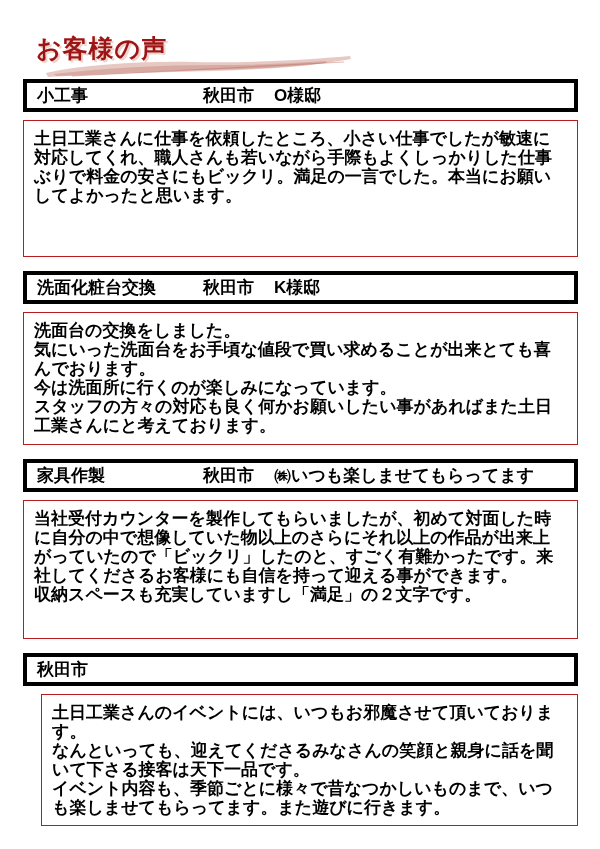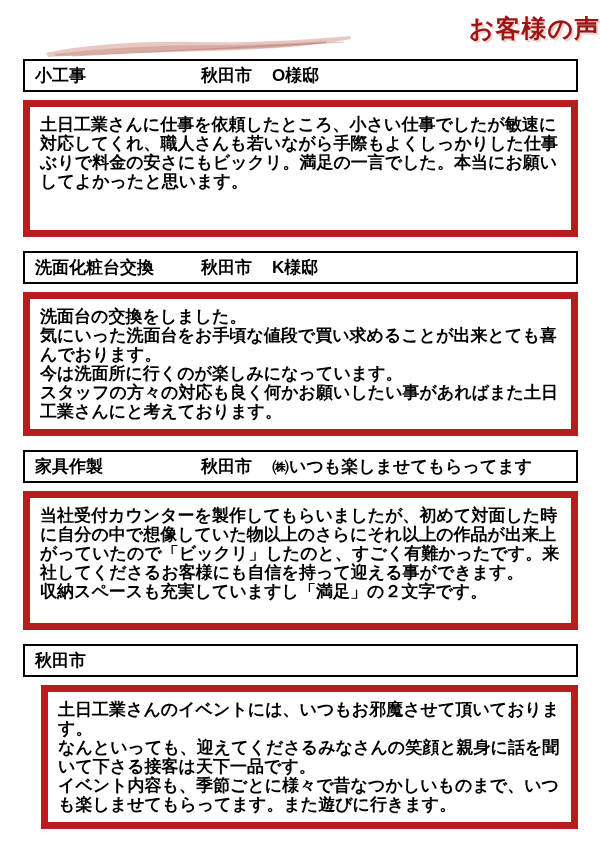--- a/index.html
+++ b/index.html
@@ -14,23 +14,22 @@
   .page {
     position: relative;
     width: 600px;
     height: 849px;
     overflow: hidden;
     background: #ffffff;
   }
   
   .title-wrap {
     position: relative;
-    margin: 16px 0 0 36px;
+    margin: 36px 0 0 36px;
     height: 36px;
-    text-align: right;
   }
   .page-title {
     position: relative;
     z-index: 2;
     font-size: 25px;
     font-weight: bold;
     color: #9e1414;
     letter-spacing: 1px;
     line-height: 1;
     text-shadow: 2px 2px 0 rgba(222, 176, 166, 0.55);
@@ -47,33 +46,33 @@
     width: 555px;
   }
   .section {
     margin-bottom: 14px;
   }
   .sec-header {
     box-sizing: border-box;
     display: flex;
     align-items: center;
     height: 33px;
-    border: 2px solid #000000;
+    border: 4px solid #000000;
     background: #ffffff;
     padding-left: 10px;
     font-size: 17px;
     font-weight: bold;
     white-space: nowrap;
   }
   .col-type { width: 166px; flex: none; }
   .col-city { width: 71px;  flex: none; }
   .col-name { flex: 1; }
   .sec-body {
     box-sizing: border-box;
-    border: 7px solid #b91c1c;
+    border: 1px solid #b91c1c;
     background: #ffffff;
     margin-top: 8px;
     padding: 8px 10px;
     font-size: 17px;
     font-weight: bold;
     line-height: 19px;
     white-space: pre-line;
     letter-spacing: 0px;
   }
   .mh1 { min-height: 137px; }

